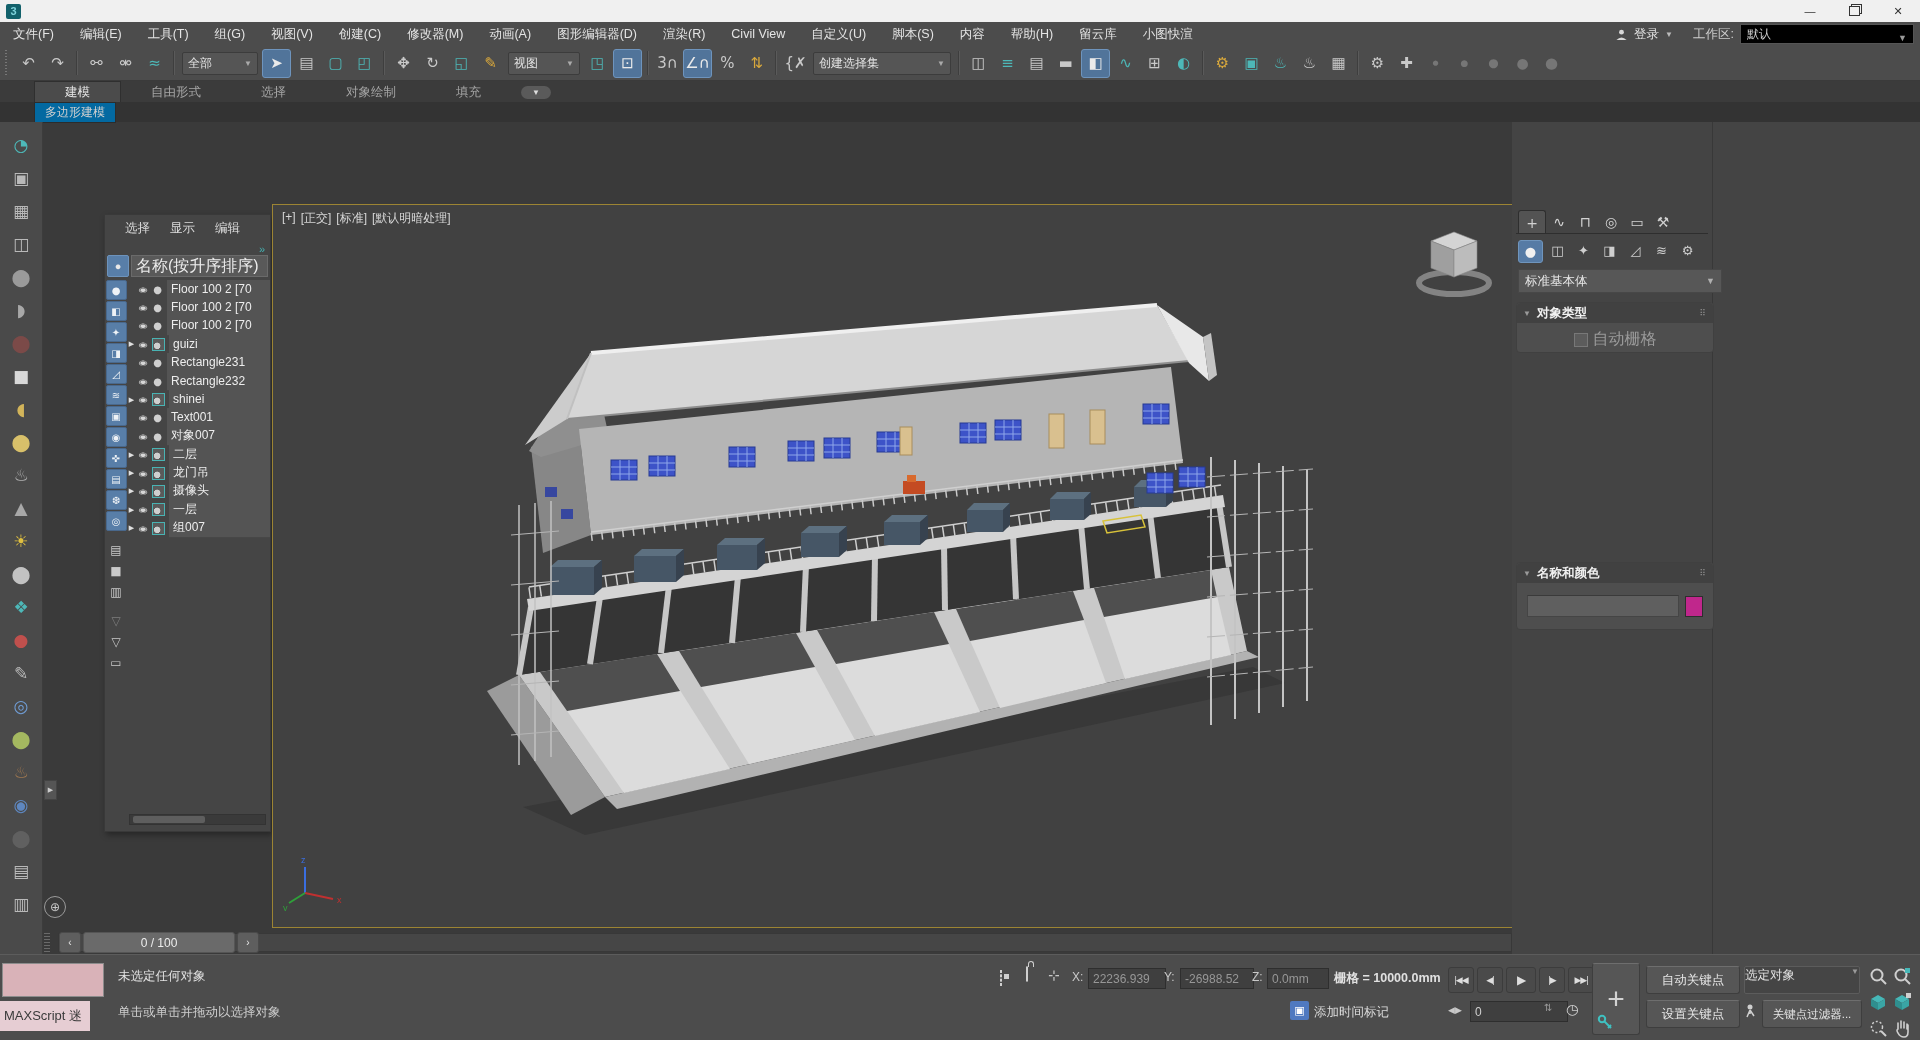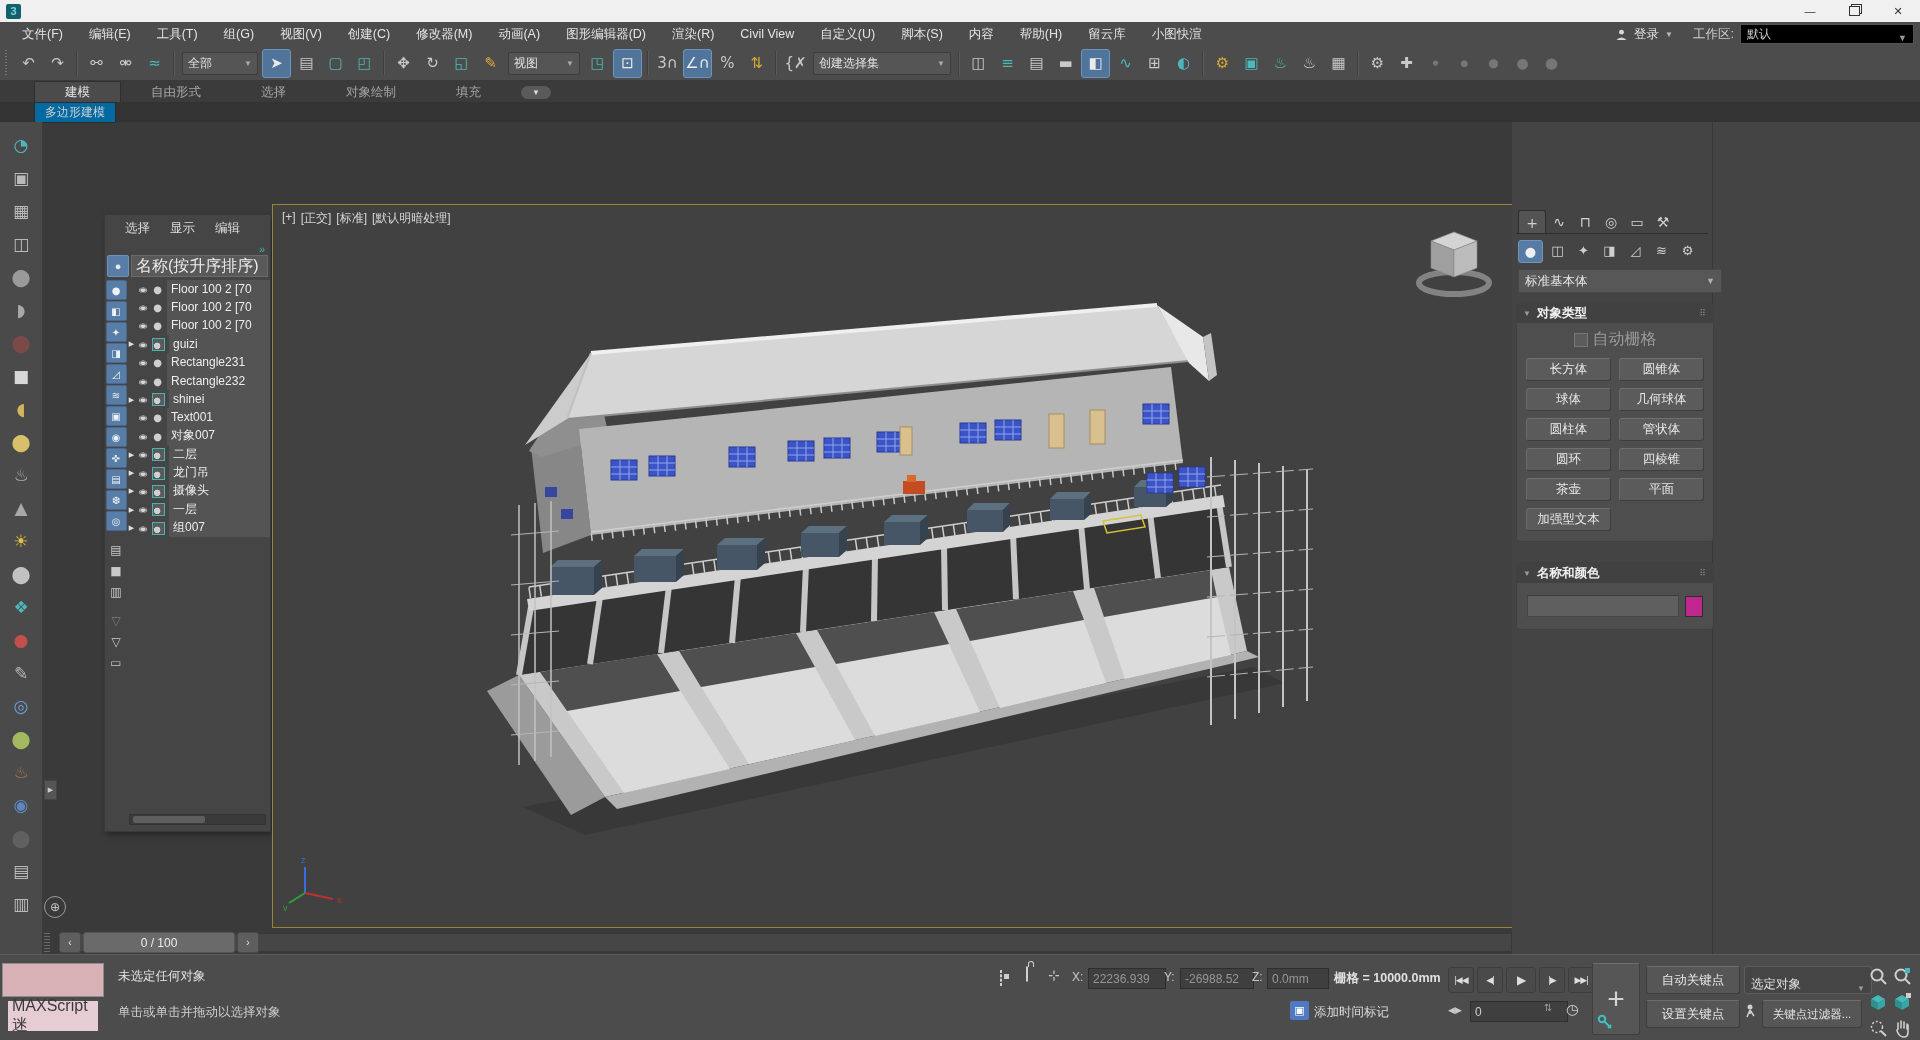--- a/index.html
+++ b/index.html
@@ -112,28 +112,28 @@
   #timeline{left:44px;top:931px;width:1468px;height:23px;display:flex;align-items:center;}
   .tl-groove{position:absolute;left:14px;right:0;top:2px;bottom:2px;background:#464646;border:1px solid #383838;}
   .tl-btn{position:relative;width:20px;height:19px;background:#5e5e5e;border:1px solid #4a4a4a;border-radius:3px;
     color:#e6e6e6;font-size:10px;display:flex;align-items:center;justify-content:center;margin:0 1px;}
   .tl-handle{position:relative;width:150px;height:19px;background:#6a6a6a;border:1px solid #555;border-radius:3px;
     color:#ededed;font-size:12px;display:flex;align-items:center;justify-content:center;margin:0 1px;}
   
   #statusbar{left:0;top:954px;width:1920px;height:86px;background:#4c4c4c;border-top:1px solid #5c5c5c;
     color:#dedede;font-size:12.5px;}
   .mxs-box{position:absolute;left:2px;top:8px;width:100px;height:32px;background:#d9b2b8;border:1px solid #8c8c8c;}
-  .mxs-bar{position:absolute;left:8px;top:46px;width:86px;height:30px;background:#e6cdd3;color:#3a3a3a;
-    font-size:16px;display:flex;align-items:center;padding-left:4px;}
+  .mxs-bar{position:absolute;left:0px;top:46px;width:86px;height:30px;background:#e6cdd3;color:#3a3a3a;
+    font-size:13px;display:flex;align-items:center;padding-left:4px;}
   .inset{background:#3f3f3f;border:1px solid #2e2e2e;color:#979797;font-size:12px;display:flex;align-items:center;
     padding:0 4px;height:19px;}
   .sb-btn{background:#565656;border:1px solid #3e3e3e;border-top-color:#6e6e6e;border-radius:3px;color:#e6e6e6;
     display:flex;align-items:center;justify-content:center;font-size:12.5px;}
-  .sb-dd{background:#454545;border:1px solid #5c5c5c;border-radius:2px;color:#e2e2e2;display:flex;align-items:flex-end;
-    padding:0 6px;font-size:12.5px;}
+  .sb-dd{background:#454545;border:1px solid #5c5c5c;border-radius:2px;color:#e2e2e2;display:flex;align-items:flex-start;
+    padding:0 0;font-size:12.5px;}
   .pb-btn{background:#4a4a4a;border:1px solid #3c3c3c;border-radius:3px;color:#dedede;display:flex;align-items:center;
     justify-content:center;font-size:9px;letter-spacing:-1px;}
   .nav-icon{width:24px;height:26px;display:flex;align-items:center;justify-content:center;}
   .lockicon{width:10px;height:8px;border:1.5px solid #cfcfcf;border-radius:1px;position:relative;margin-top:5px;}
   .lockicon:before{content:"";position:absolute;left:1px;top:-6px;width:4px;height:5px;border:1.5px solid #cfcfcf;
     border-bottom:none;border-radius:4px 4px 0 0;}
   .isoicon{width:13px;height:13px;border:1px dashed #cfcfcf;position:relative;}
   .isoicon:before{content:"";position:absolute;left:3px;top:3px;width:5px;height:5px;background:#cfcfcf;}
 </style>
 </head>
@@ -144,21 +144,21 @@
   <div class="winbtns">
     <div class="winbtn">—</div>
     <div class="winbtn">
         <span class="restore-glyph"></span>
       </div>
     <div class="winbtn">✕</div>
   </div>
 </div>
 
 <div id="menubar" class="abs">
-  <span id="menu-items" style="display: flex; margin-left: 9px;">
+  <span id="menu-items" style="display: flex;">
       <span class="menu-item">文件(F)</span>
       <span class="menu-item">编辑(E)</span>
       <span class="menu-item">工具(T)</span>
       <span class="menu-item">组(G)</span>
       <span class="menu-item">视图(V)</span>
       <span class="menu-item">创建(C)</span>
       <span class="menu-item">修改器(M)</span>
       <span class="menu-item">动画(A)</span>
       <span class="menu-item">图形编辑器(D)</span>
       <span class="menu-item">渲染(R)</span>
@@ -626,33 +626,20 @@
   <div class="rollout" style="top:180px;">
     <div class="ro-head">
       <span class="tri">▼</span>
       <span>对象类型</span>
       <span class="dots">⠿</span>
     </div>
     <div class="autogrid">
       <span class="chk"></span>
       <span>自动栅格</span>
     </div>
-    <div class="btn-grid" id="obj-buttons">
-        <div class="obtn">长方体</div>
-        <div class="obtn">圆锥体</div>
-        <div class="obtn">球体</div>
-        <div class="obtn">几何球体</div>
-        <div class="obtn">圆柱体</div>
-        <div class="obtn">管状体</div>
-        <div class="obtn">圆环</div>
-        <div class="obtn">四棱锥</div>
-        <div class="obtn">茶壶</div>
-        <div class="obtn">平面</div>
-        <div class="obtn">加强型文本</div>
-      </div>
   </div>
   <div class="rollout" style="top:440px;">
     <div class="ro-head">
       <span class="tri">▼</span>
       <span>名称和颜色</span>
       <span class="dots">⠿</span>
     </div>
     <div class="nc-body">
       <div class="nc-input"></div>
       <div class="nc-swatch" id="nc-swatch" style="background: rgb(192, 39, 140);"></div>

